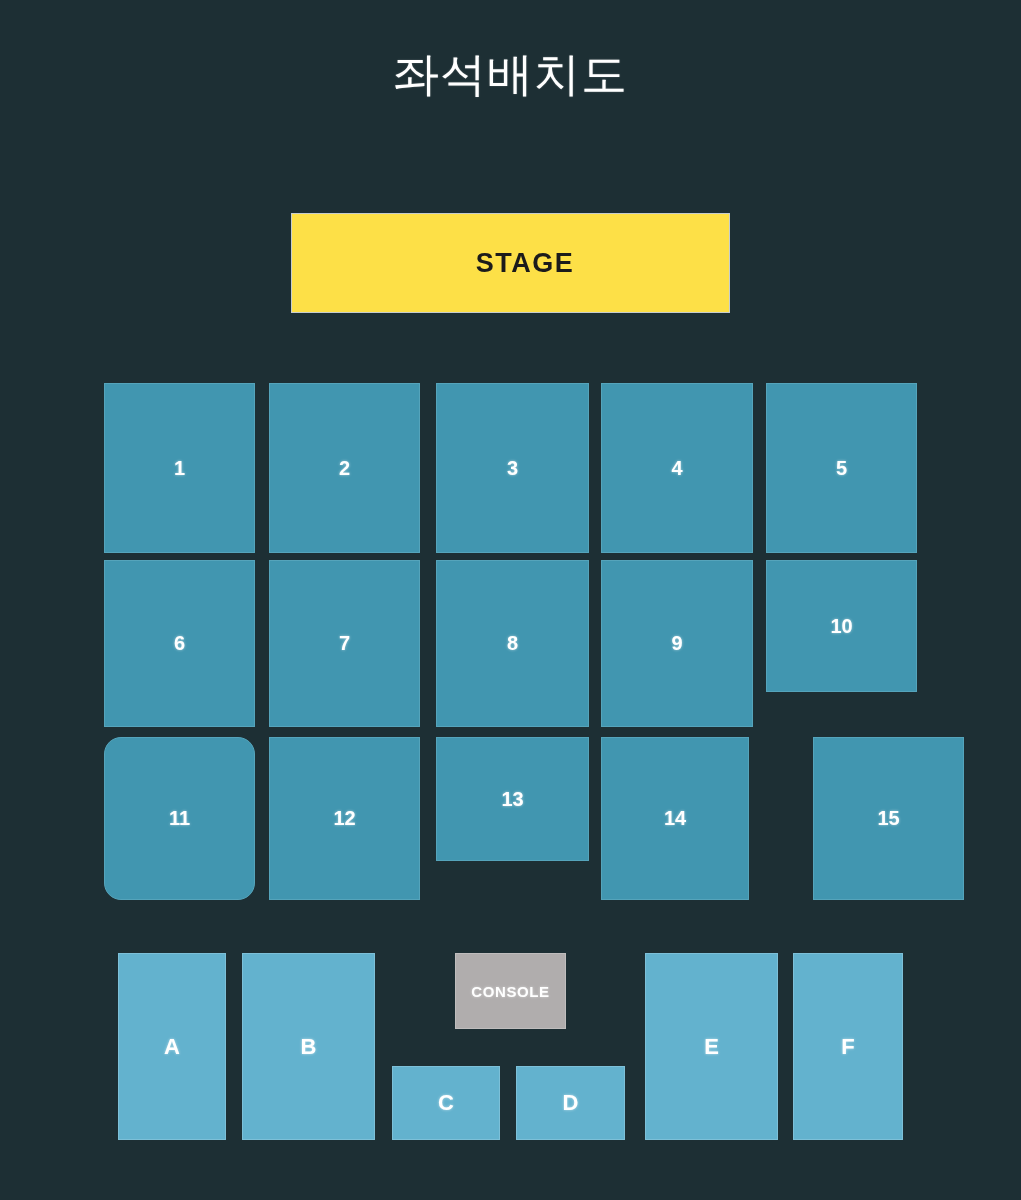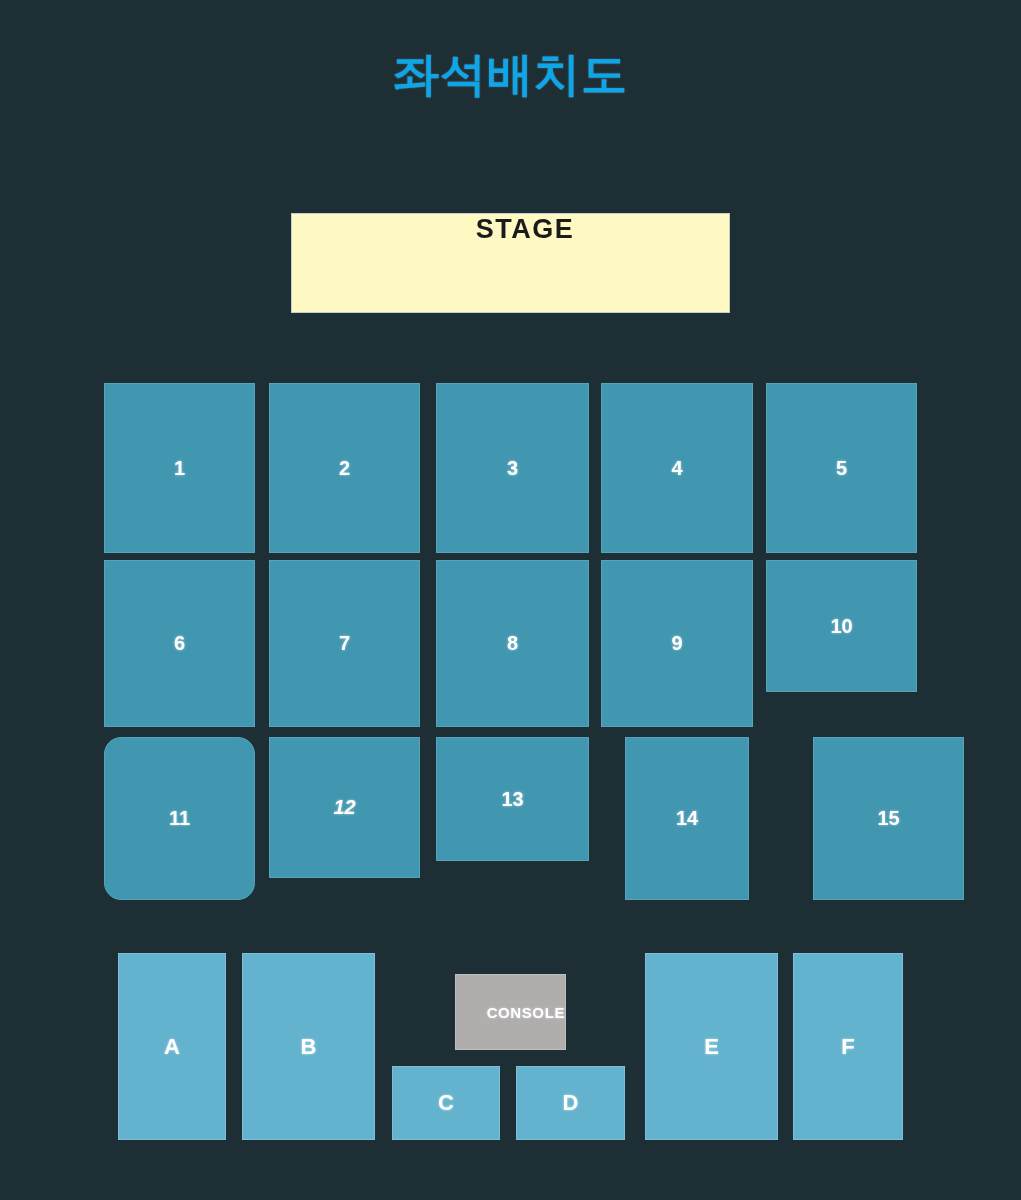--- a/index.html
+++ b/index.html
@@ -20,36 +20,37 @@
   }
 
   
   .page-title {
     position: absolute;
     left: 0;
     top: 44px;
     width: 1021px;
     text-align: center;
     font-size: 46px;
-    font-weight: bold;
-    color: #0ea5e9;
+    font-weight: normal;
+    color: #ffffff;
     letter-spacing: 1px;
     text-shadow: 0 0 2px rgba(255,255,255,0.25);
   }
 
   
   .stage-box {
     position: absolute;
     left: 291px;
     top: 213px;
     width: 439px;
     height: 100px;
-    background: #fef9c3;
+    background: #fde047;
     border: 1px solid #c6cdce;
     display: flex;
+    align-items: center;
     justify-content: center;
     box-sizing: border-box;
     padding-left: 29px;
   }
   .stage-label {
     font-size: 27px;
     font-weight: bold;
     color: #1b1b1b;
     letter-spacing: 1.5px;
   }
@@ -81,22 +82,21 @@
   }
 
   
   .console-box {
     position: absolute;
     background: #b0adad;
     border: 1px solid #bfbdbd;
     box-sizing: border-box;
     display: flex;
     align-items: center;
-    justify-content: flex-end;
-    margin-top: 21px;
+    justify-content: center;
   }
   .console-label {
     font-size: 15px;
     font-weight: bold;
     color: #ffffff;
     letter-spacing: 0.6px;
     text-shadow: 0 0 3px rgba(255,255,255,0.5);
   }
 </style>
 </head>
@@ -137,27 +137,27 @@
       </div>
       <div class="seat-block" style="left: 601px; top: 560px; width: 152px; height: 167px;">
         <span class="seat-label">9</span>
       </div>
       <div class="seat-block" style="left: 766px; top: 560px; width: 151px; height: 132px;">
         <span class="seat-label">10</span>
       </div>
       <div class="seat-block" style="left: 104px; top: 737px; width: 151px; height: 163px; border-radius: 17px;">
         <span class="seat-label">11</span>
       </div>
-      <div class="seat-block" style="left: 269px; top: 737px; width: 151px; height: 141px; font-style: italic;">
+      <div class="seat-block" style="left: 269px; top: 737px; width: 151px; height: 163px;">
         <span class="seat-label">12</span>
       </div>
       <div class="seat-block" style="left: 436px; top: 737px; width: 153px; height: 124px;">
         <span class="seat-label">13</span>
       </div>
-      <div class="seat-block" style="left: 601px; top: 737px; width: 124px; height: 163px; margin-left: 24px;">
+      <div class="seat-block" style="left: 601px; top: 737px; width: 148px; height: 163px;">
         <span class="seat-label">14</span>
       </div>
       <div class="seat-block" style="left: 766px; top: 737px; width: 151px; height: 163px; margin-left: 47px;">
         <span class="seat-label">15</span>
       </div>
       <div class="seat-block lettered" style="left: 118px; top: 953px; width: 108px; height: 187px;">
         <span class="seat-label">A</span>
       </div>
       <div class="seat-block lettered" style="left: 242px; top: 953px; width: 133px; height: 187px;">
         <span class="seat-label">B</span>

